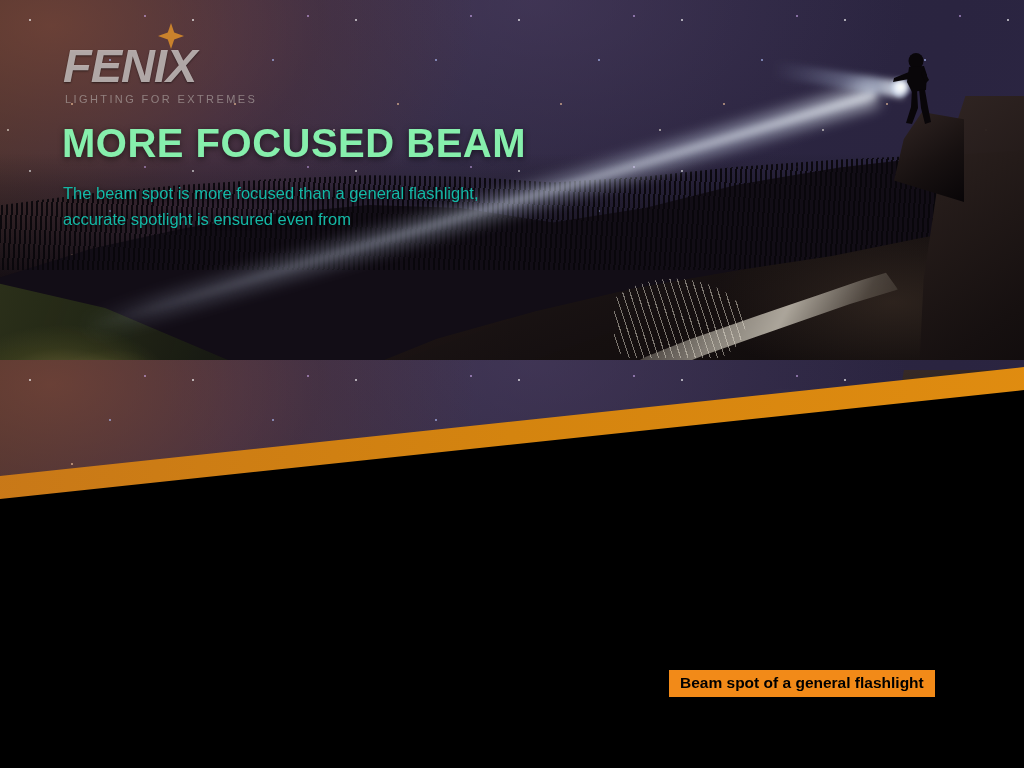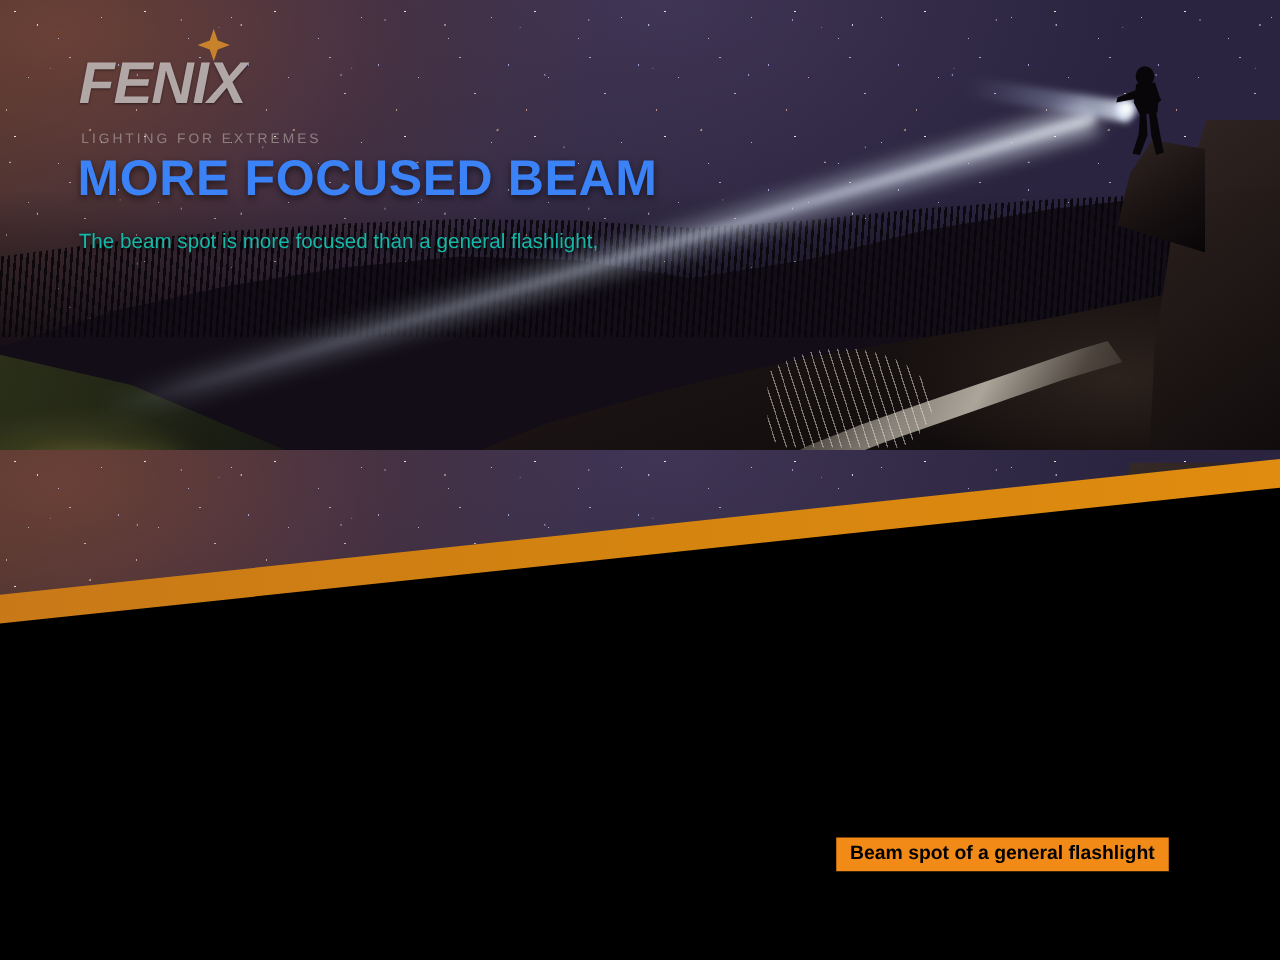--- a/index.html
+++ b/index.html
@@ -253,30 +253,30 @@
     color:rgba(205,198,196,.82);
     line-height:1;
     font-family:"Liberation Sans", sans-serif;
     text-shadow:0 1px 2px rgba(0,0,0,.5);
   }
   .logo-star {
     position:absolute; left:95px; top:-19px; width:26px; height:26px;
     color:#c97f26;
   }
   .logo-tagline {
-    margin-top:16px; margin-left:2px;
+    margin-top:4px; margin-left:2px;
     font-size:11px; letter-spacing:2.4px;
     color:rgba(180,172,170,.62);
     font-family:"Liberation Sans", sans-serif;
   }
 
   .headline {
     position:absolute; left:62px; top:121px;
     font-size:40px; font-weight:bold; letter-spacing:.5px;
-    color:#3b82f6;
+    color:#86efac;
     font-family:"Liberation Sans", sans-serif;
     text-shadow:0 2px 6px rgba(0,0,0,.55);
   }
 
   .body-copy {
     position:absolute; left:63px; top:180px;
     font-size:16.5px; line-height:26px; color:#14b8a6;
     font-family:"Liberation Sans", sans-serif;
     text-shadow:0 1px 4px rgba(0,0,0,.75);
   }
@@ -402,19 +402,20 @@
           <path d="M13 0 L16.2 9.4 L26 13 L16.2 16.6 L13 26 L9.8 16.6 L0 13 L9.8 9.4 Z" fill="#c9822c"></path>
         </svg>
       </div>
       <div class="logo-tagline">LIGHTING FOR EXTREMES</div>
     </div>
 
     <div class="headline">MORE FOCUSED BEAM</div>
 
     <div class="body-copy">
       <div>The beam spot is more focused than a general flashlight,</div>
+      <div>accurate spotlight is ensured even from</div>
     </div>
 
     <div class="badge badge-general">Beam spot of a general flashlight</div>
 
   </div>
 
 </div>
 
 </body></html>

